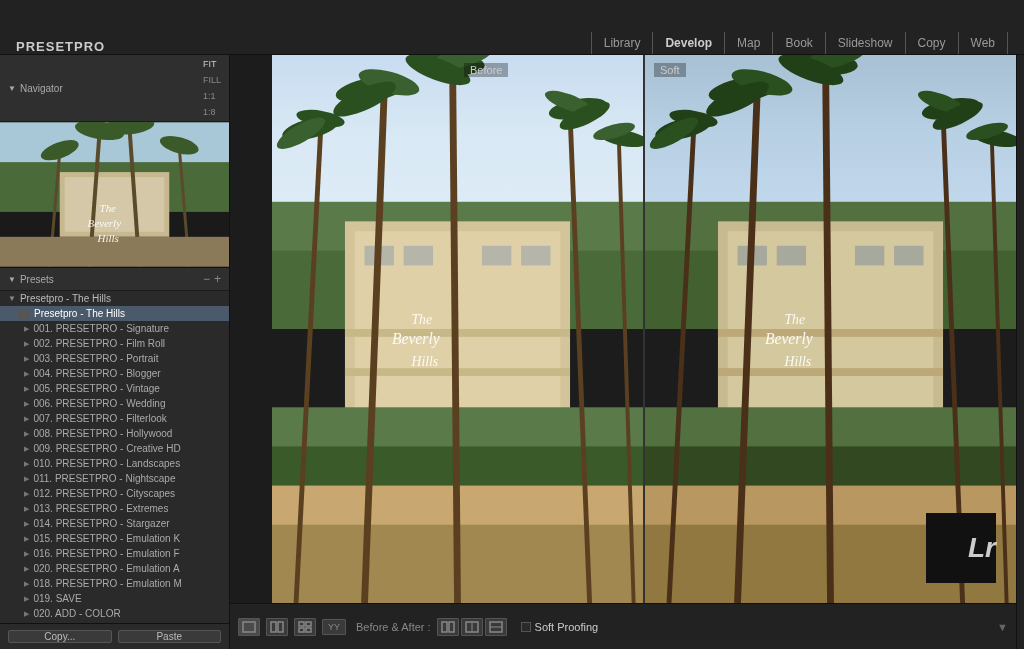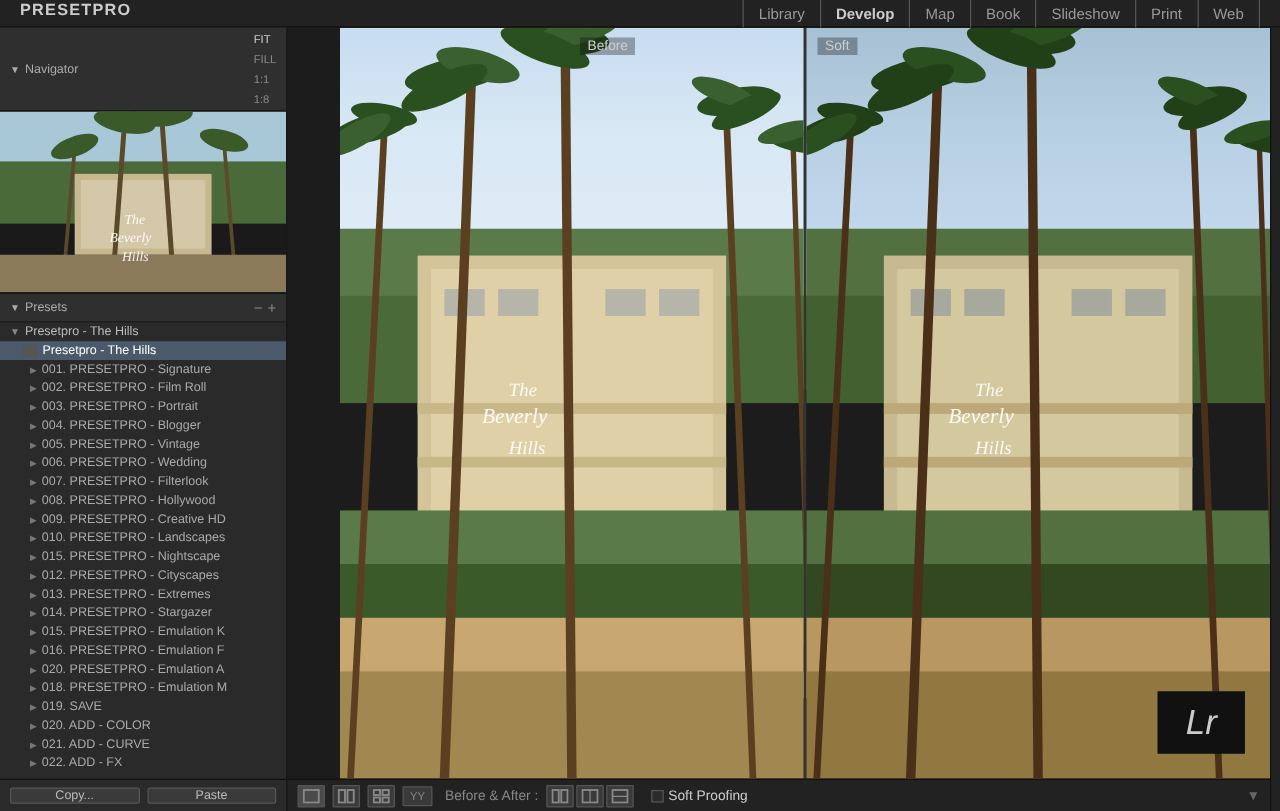--- a/index.html
+++ b/index.html
@@ -11,24 +11,24 @@
       font-size: 11px;
       color: #ccc;
       overflow: hidden;
       display: flex;
       flex-direction: column;
     }
 
     
     .top-nav {
       display: flex;
-      align-items: flex-start;
+      align-items: flex-end;
       justify-content: space-between;
       background: #222;
-      height: 22px;
+      height: 55px;
       padding: 0 16px;
       border-bottom: 1px solid #111;
       flex-shrink: 0;
     }
     .brand {
       font-size: 13px;
       font-weight: bold;
       color: #ccc;
       letter-spacing: 1px;
     }
@@ -254,35 +254,35 @@
       overflow: hidden;
       position: relative;
     }
 
     
     .lr-logo {
       position: absolute;
       bottom: 20px;
       right: 20px;
       width: 70px;
-      height: 50px;
+      height: 70px;
       background: #111;
       display: flex;
       align-items: center;
-      justify-content: center;
+      justify-content: flex-end;
       font-size: 28px;
-      font-weight: normal;
+      font-weight: bold;
       color: #ccc;
       font-style: italic;
       z-index: 20;
     }
 
     
     .bottom-toolbar {
-      height: 26px;
+      height: 46px;
       background: #222;
       border-top: 1px solid #111;
       display: flex;
       align-items: center;
       padding: 0 8px;
       gap: 6px;
       flex-shrink: 0;
     }
 
     .view-btn {
@@ -353,21 +353,21 @@
 <body>
 
 <div class="top-nav">
   <span class="brand">PRESETPRO</span>
   <div class="nav-items">
     <span class="nav-item">Library</span>
     <span class="nav-item active">Develop</span>
     <span class="nav-item">Map</span>
     <span class="nav-item">Book</span>
     <span class="nav-item">Slideshow</span>
-    <span class="nav-item">Print</span>
+    <span class="nav-item">Copy</span>
     <span class="nav-item">Web</span>
   </div>
 </div>
 
 <div class="main-content">
 
   <div class="left-panel">
 
     <div class="navigator-header">
       <div class="navigator-label">
@@ -469,21 +469,21 @@
       <div class="preset-item">
         <span class="tri">▶</span>
         <span>009. PRESETPRO - Creative HD</span>
       </div>
       <div class="preset-item">
         <span class="tri">▶</span>
         <span>010. PRESETPRO - Landscapes</span>
       </div>
       <div class="preset-item">
         <span class="tri">▶</span>
-        <span>015. PRESETPRO - Nightscape</span>
+        <span>011. PRESETPRO - Nightscape</span>
       </div>
       <div class="preset-item">
         <span class="tri">▶</span>
         <span>012. PRESETPRO - Cityscapes</span>
       </div>
       <div class="preset-item">
         <span class="tri">▶</span>
         <span>013. PRESETPRO - Extremes</span>
       </div>
       <div class="preset-item">

